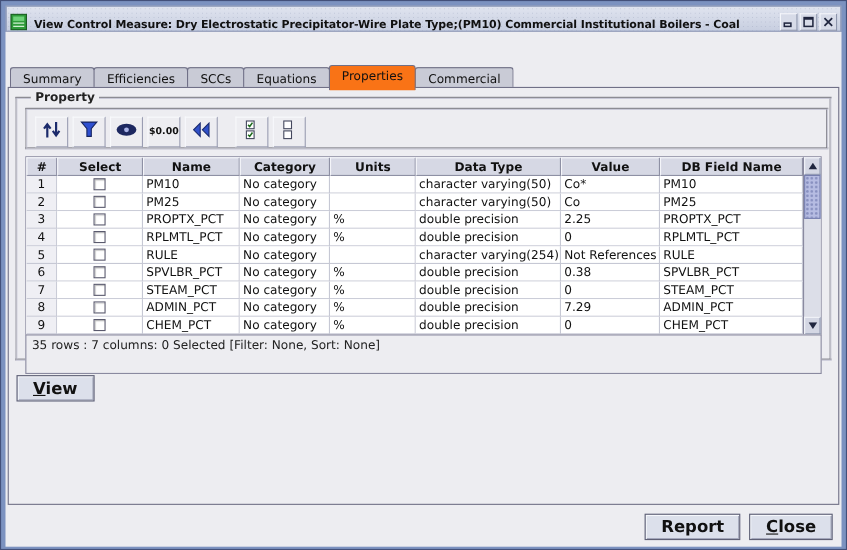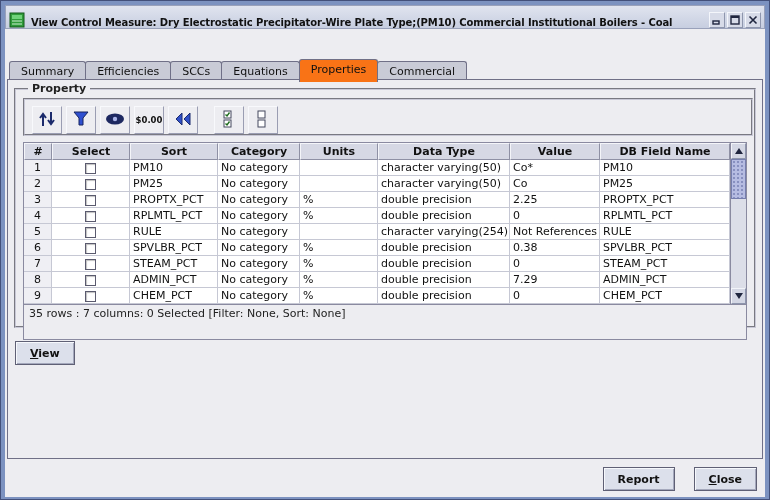--- a/index.html
+++ b/index.html
@@ -110,24 +110,24 @@
     position:absolute; top:214px; left:7px; right:7px; height:36px;
     border:1px solid #8A8AA0; background:#EDEDF1;
     font-size:11px; color:#222; line-height:18px; padding:0 5px;
     white-space:nowrap; overflow:hidden;
   }
 
   .btn {
     height:24px; padding:0 14px; background:#DCE0EB;
     border:1px solid #5F6075;
     box-shadow: inset 1px 1px 0 #F6F8FC, inset -1px -1px 0 #A4A8BC;
-    font-size:11px; font-weight:bold; color:#111;
+    font-size:15px; font-weight:bold; color:#111;
   }
   .view-btn { position:absolute; top:261px; left:7px; min-width:56px; }
-  .bottom-buttons { position:absolute; top:438px; right:8px; display:flex; gap:19px; }
+  .bottom-buttons { position:absolute; top:438px; right:8px; display:flex; gap:8px; }
 </style>
 </head>
 <body>
 
 <div class="window">
 
   <div class="titlebar">
     <span class="app-icon">
       <svg width="16" height="16" viewBox="0 0 16 16">
         <rect x="1" y="1" width="14" height="14" fill="#2F9B3A" stroke="#145A1C"></rect>
@@ -238,21 +238,21 @@
                   <col style="width:82px">
                 <col style="width:78px">
                   <col style="width:132px">
                   <col style="width:90px">
                   <col>
               </colgroup>
               <thead>
                 <tr>
                   <th>#</th>
                   <th>Select</th>
-                  <th>Sort</th>
+                  <th>Name</th>
                   <th>Category</th>
                   <th>Units</th>
                   <th>Data Type</th>
                   <th>Value</th>
                   <th>DB Field Name</th>
                 </tr>
               </thead>
               <tbody>
                   <tr>
     <td class="c-num">1</td>

